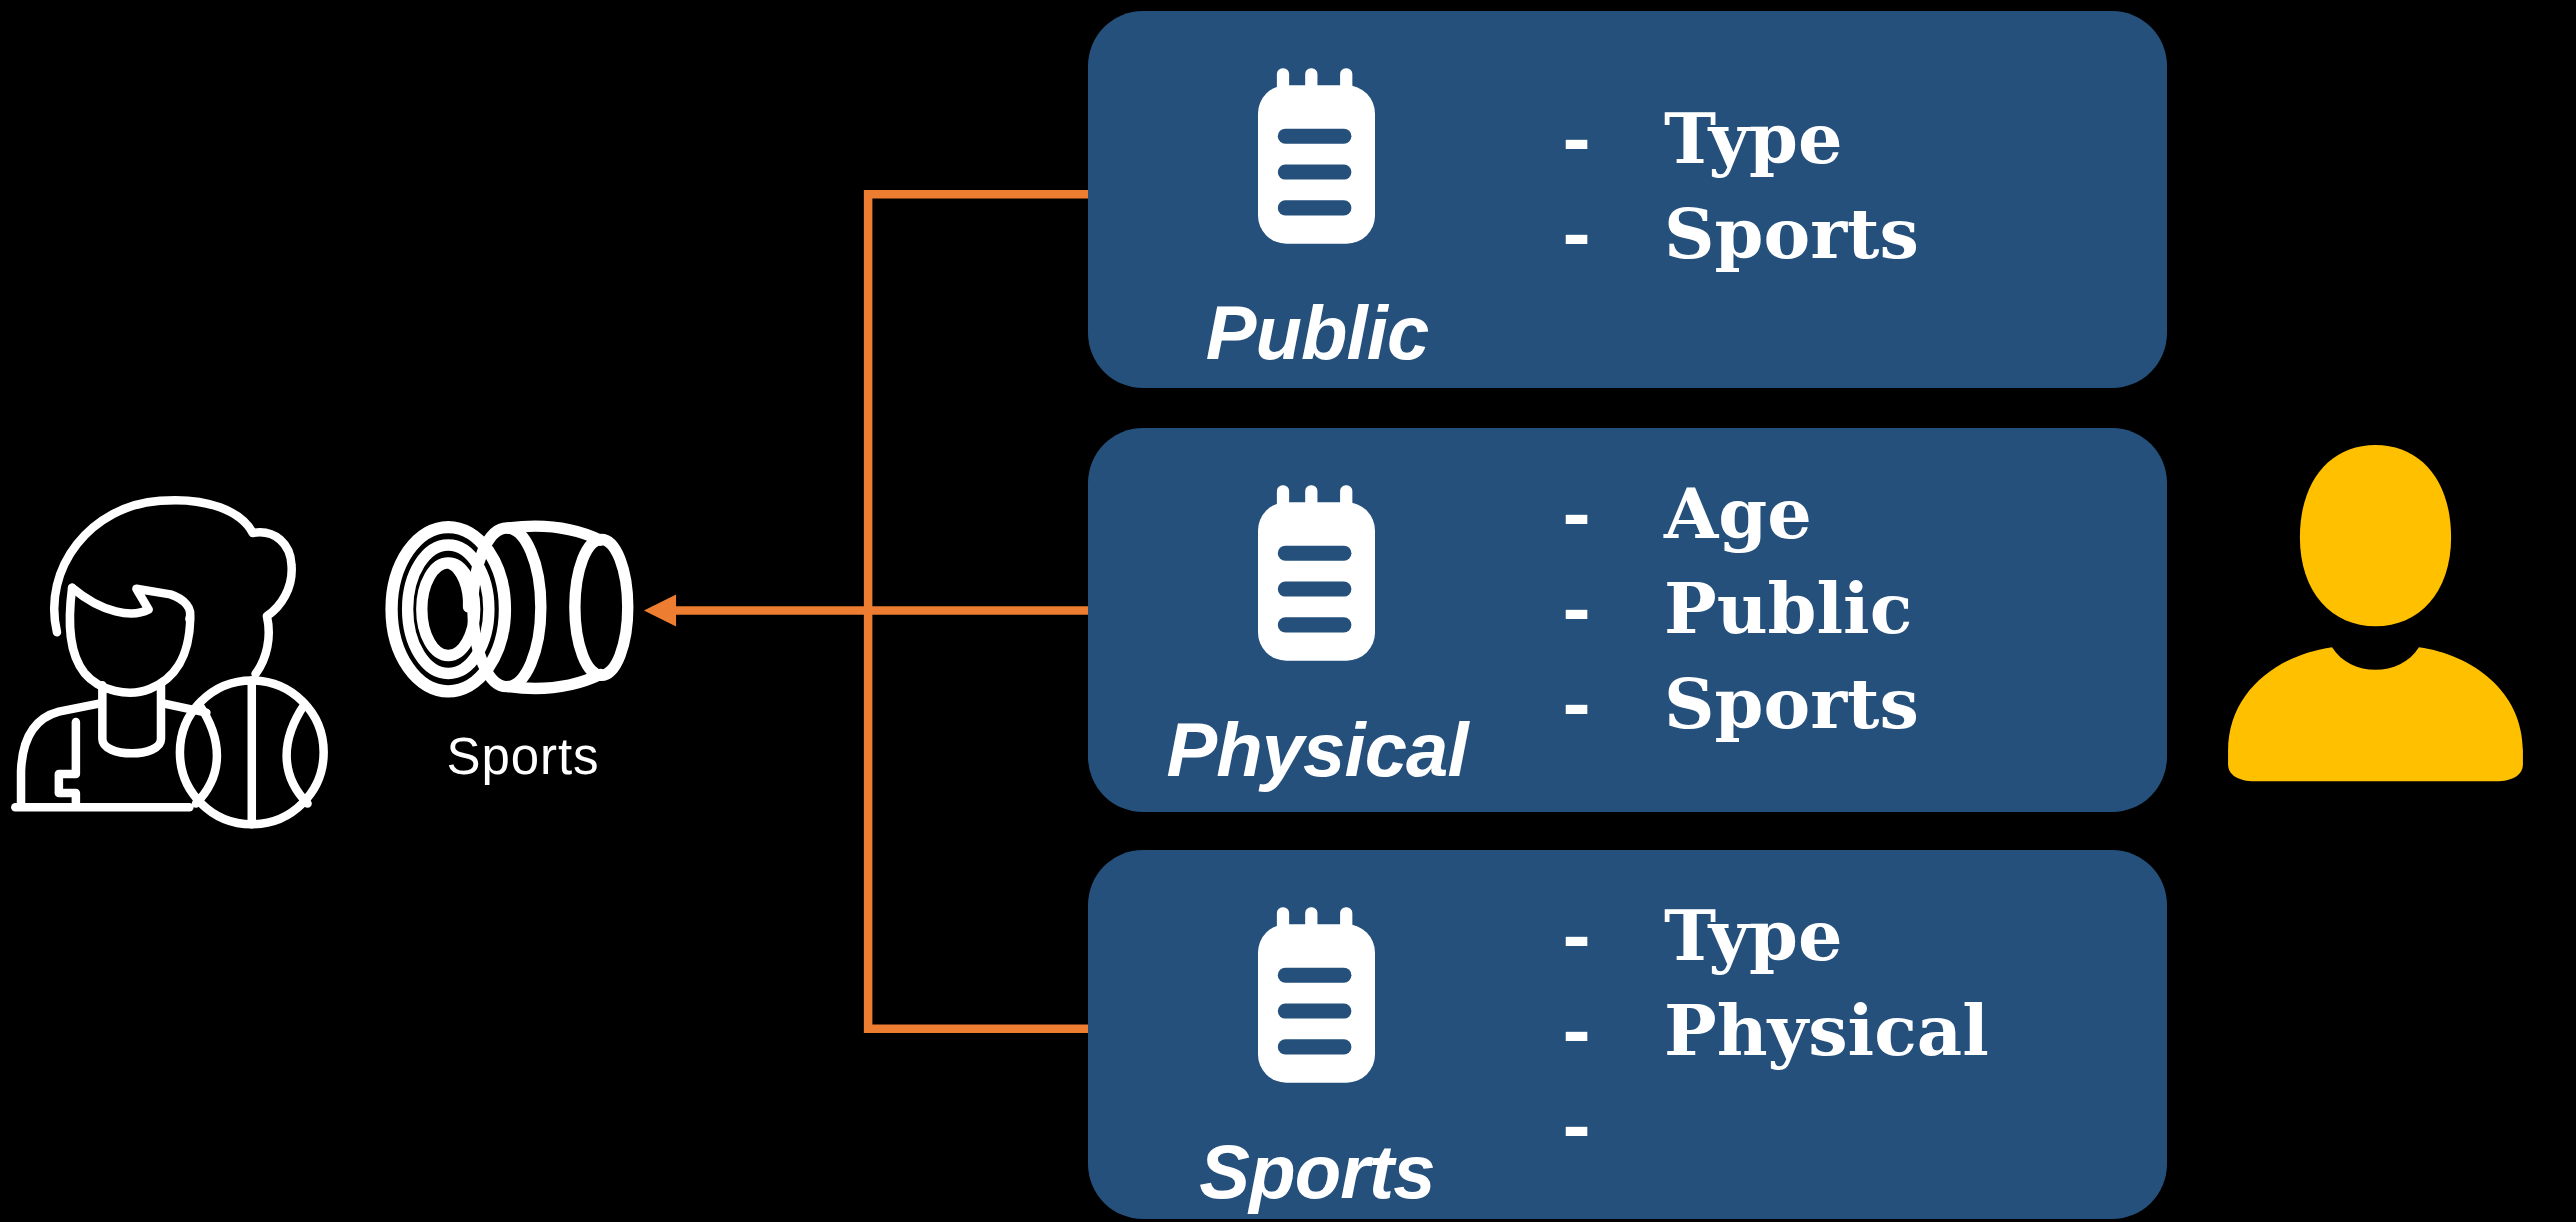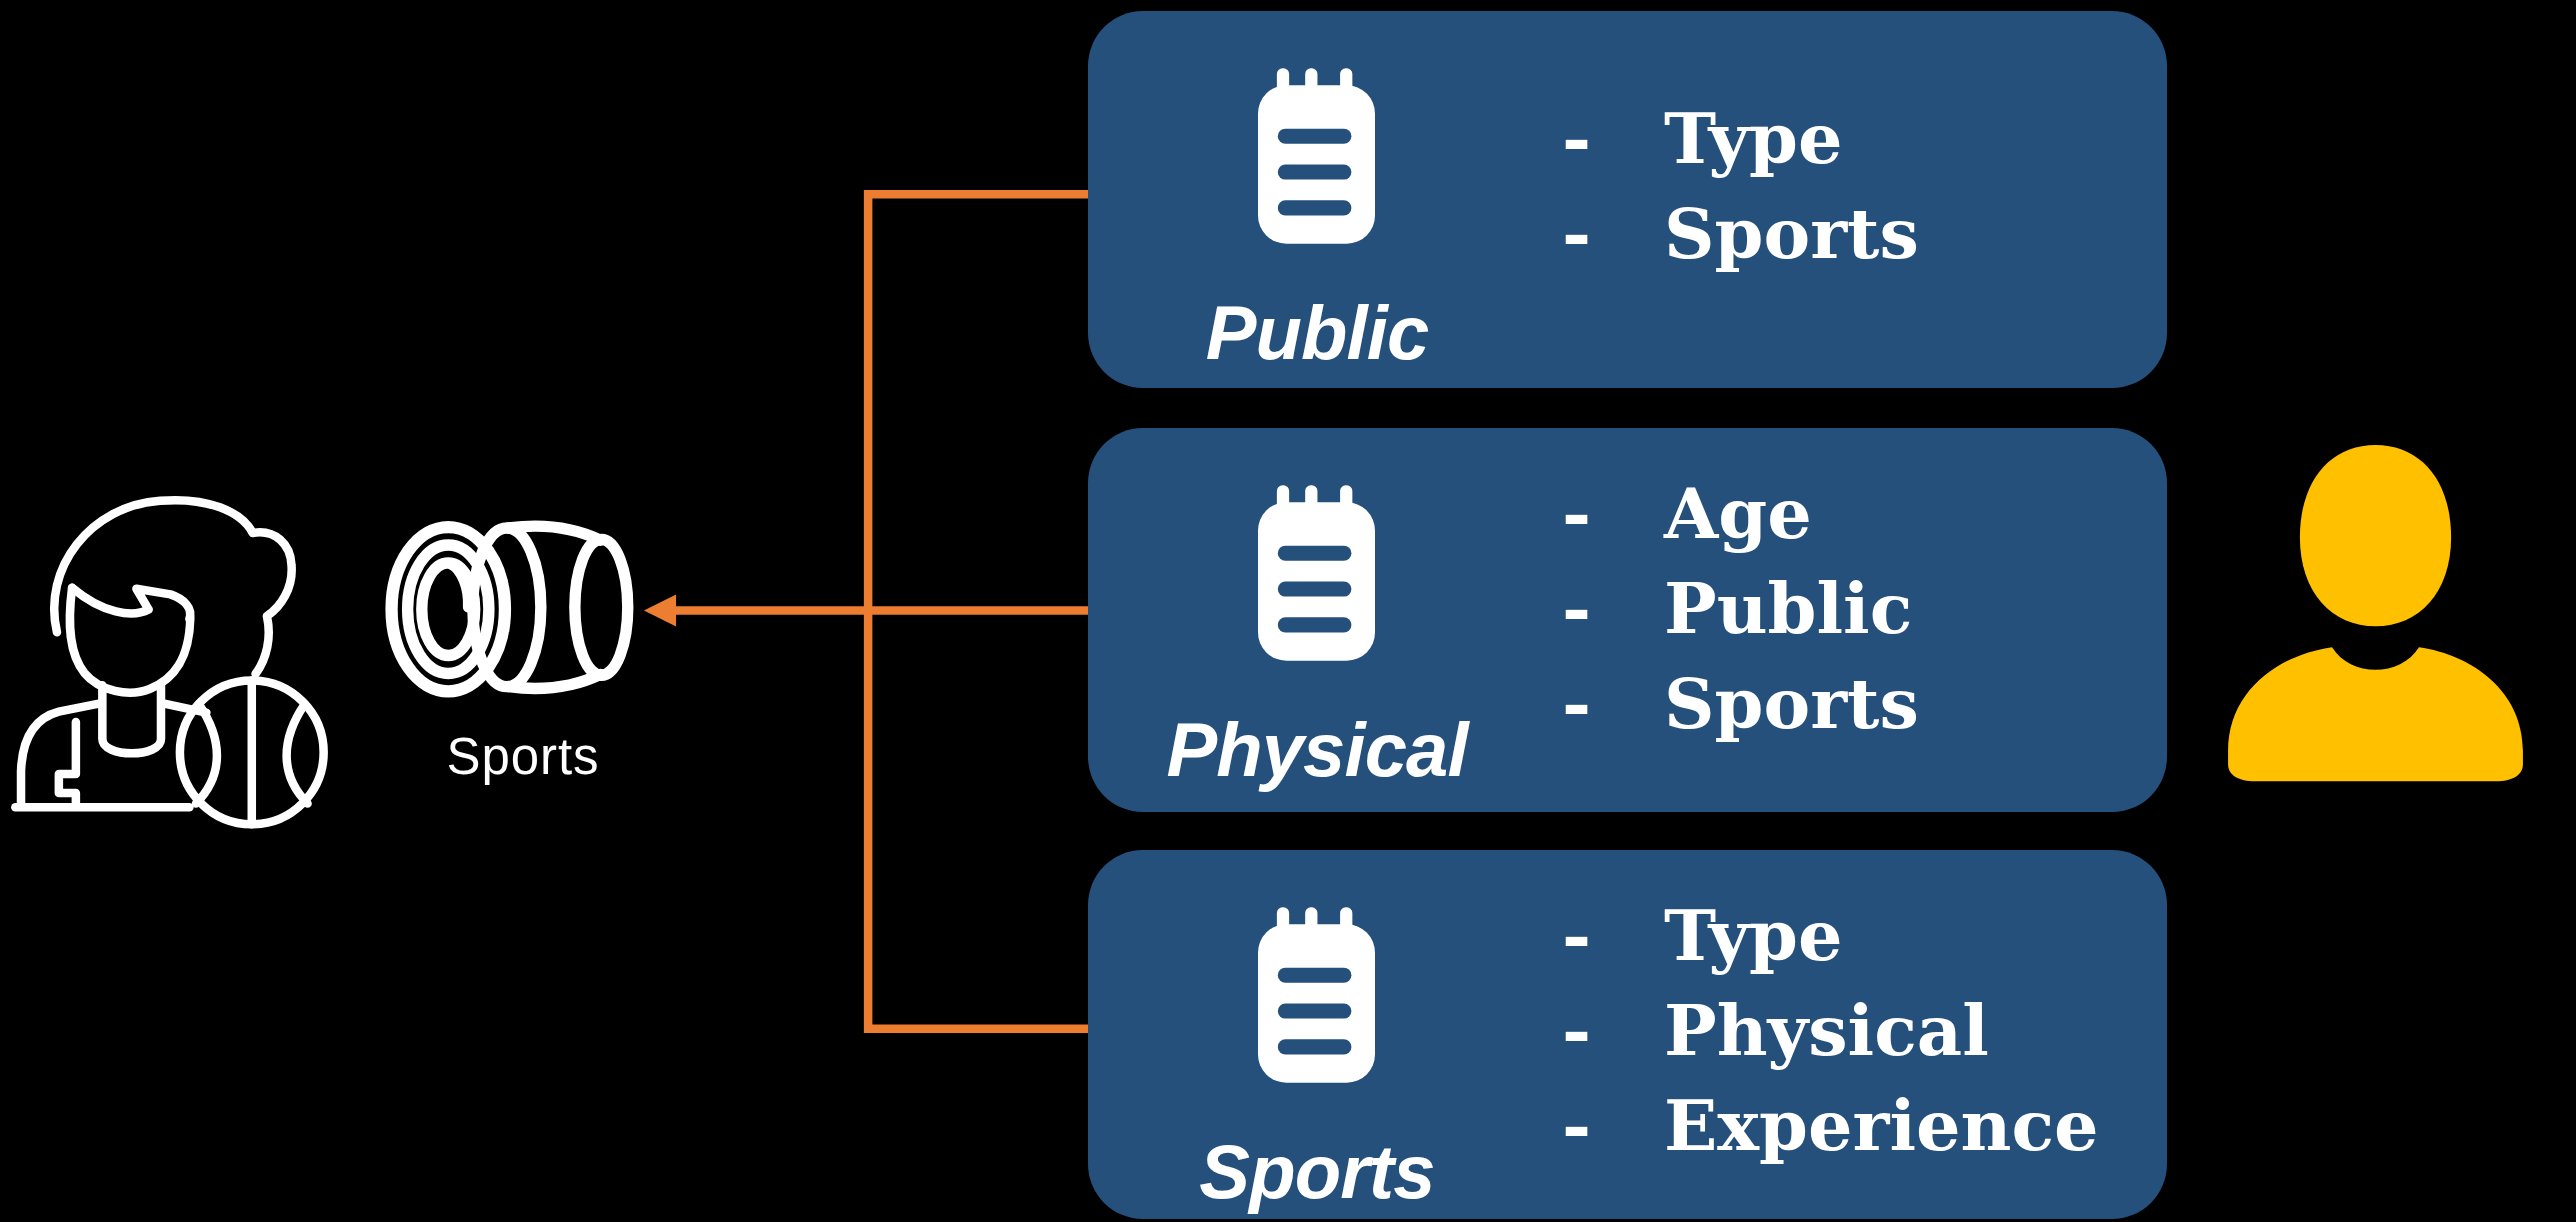--- a/index.html
+++ b/index.html
@@ -162,21 +162,20 @@
       <div class="row">
         <span class="dash">-</span>
         <span>Type</span>
       </div>
       <div class="row">
         <span class="dash">-</span>
         <span>Physical</span>
       </div>
       <div class="row">
         <span class="dash">-</span>
-        <span>Experience</span>
       </div>
     </div>
   </div>
 
   <svg id="person-icon" class="abs" width="307" height="344" viewBox="0 0 324 364" fill="#FFC000">
     <path d="M 162,2 C 210,2 242,40 242,100 C 242,158 208,194 162,194 C 116,194 82,158 82,100 C 82,40 114,2 162,2 Z"></path>
     <path d="M 6,340 L 6,326 C 6,262 60,224 116,216 C 136,248 188,248 208,216 C 264,224 318,262 318,326 L 318,340 C 318,352 306,358 290,358 L 34,358 C 18,358 6,352 6,340 Z"></path>
   </svg>
 
 </div>

